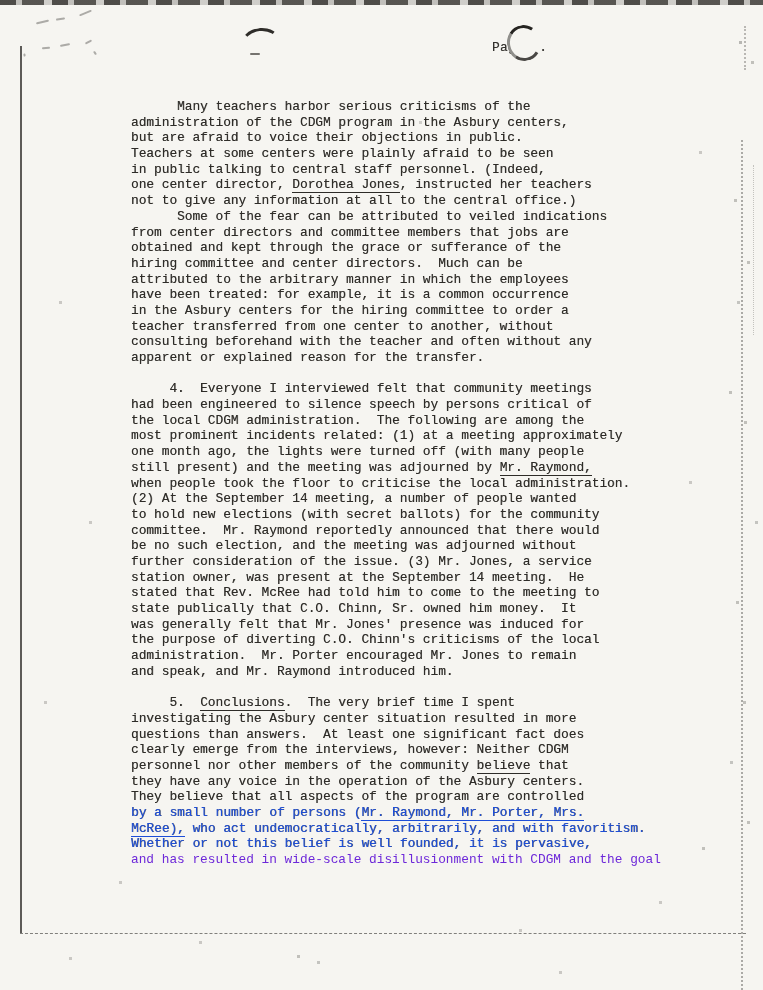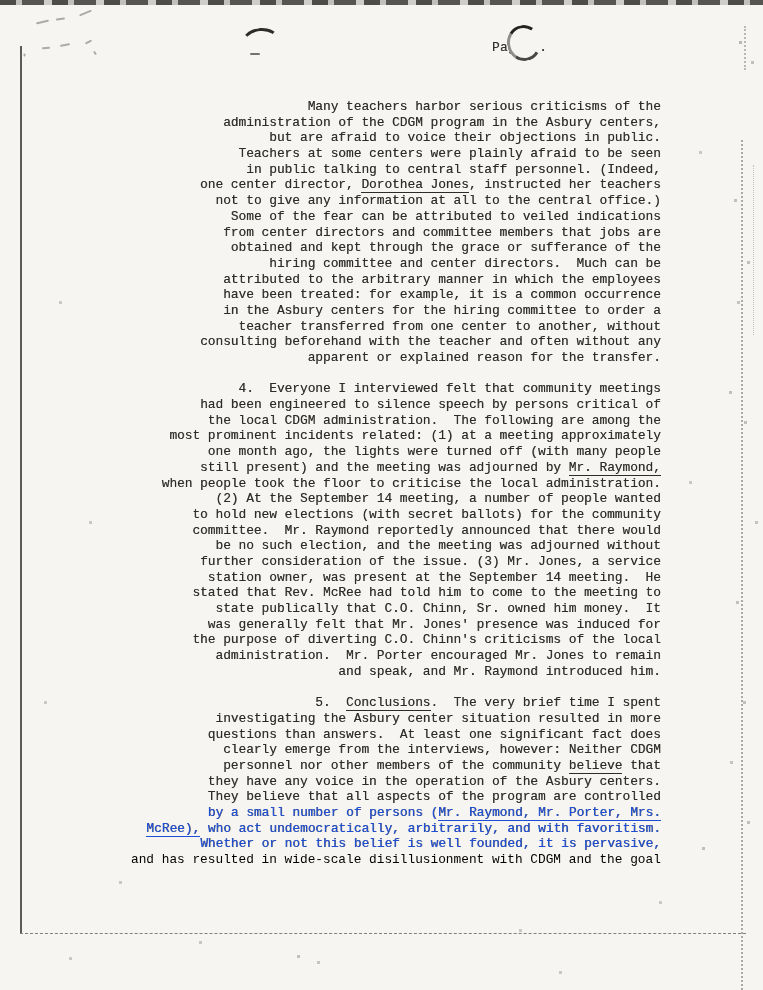--- a/index.html
+++ b/index.html
@@ -47,25 +47,24 @@
     left:241px;top:28px;width:34px;height:26px;background:transparent;
     border:3px solid transparent;border-top-color:#2f2d2a;transform:rotate(-6deg);
   }
   .punch-left-dash{position:absolute;left:250px;top:53px;width:10px;height:2px;background:#55534f;opacity:.8;border-radius:1px;}
   
   .doc-text{
     position:absolute;left:131px;top:99px;
     font-size:12.8px;line-height:15.7px;color:#2e2c28;
     white-space:pre;
     text-shadow:.3px .2px .4px rgba(46,44,40,.55);
-    text-align:right;
   }
   .line{height:15.7px;}
   .line.dark{color:#1d4ed8;text-shadow:.5px .3px .5px rgba(25,25,25,.65);}
-  .line.faded{color:#000000;text-shadow:none;filter:blur(.4px);}
+  .line.faded{color:#6d28d9;text-shadow:none;filter:blur(.4px);}
   .u{border-bottom:1.4px solid currentColor;}
   
   .speckles{
     position:absolute;left:0;top:0;width:1px;height:1px;background:transparent;
     box-shadow:
       740px 42px 0 1px rgba(70,68,64,.35), 752px 62px 0 1px rgba(70,68,64,.3),
       735px 200px 0 1px rgba(70,68,64,.3), 748px 262px 0 1px rgba(70,68,64,.3),
       738px 302px 0 1px rgba(70,68,64,.28), 730px 392px 0 1px rgba(70,68,64,.3),
       745px 422px 0 1px rgba(70,68,64,.3), 756px 522px 0 1px rgba(70,68,64,.28),
       737px 602px 0 1px rgba(70,68,64,.3), 744px 702px 0 1px rgba(70,68,64,.3),

